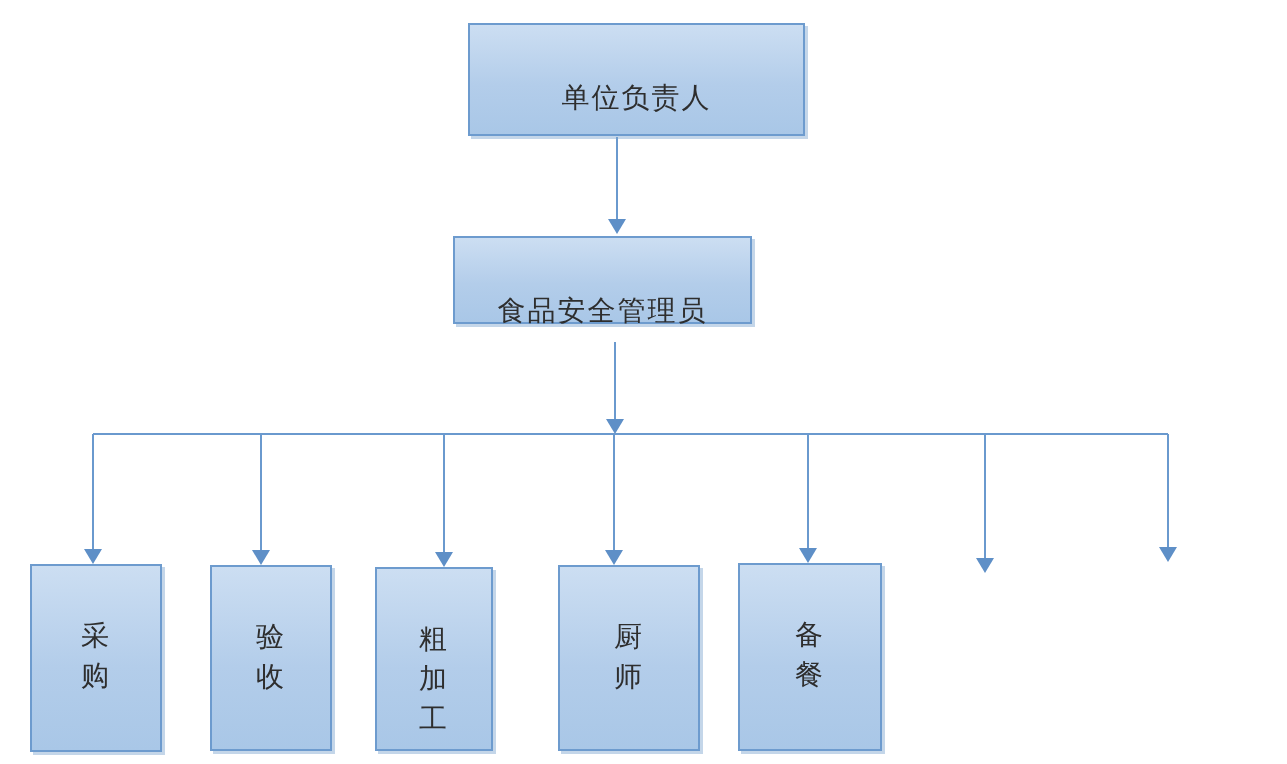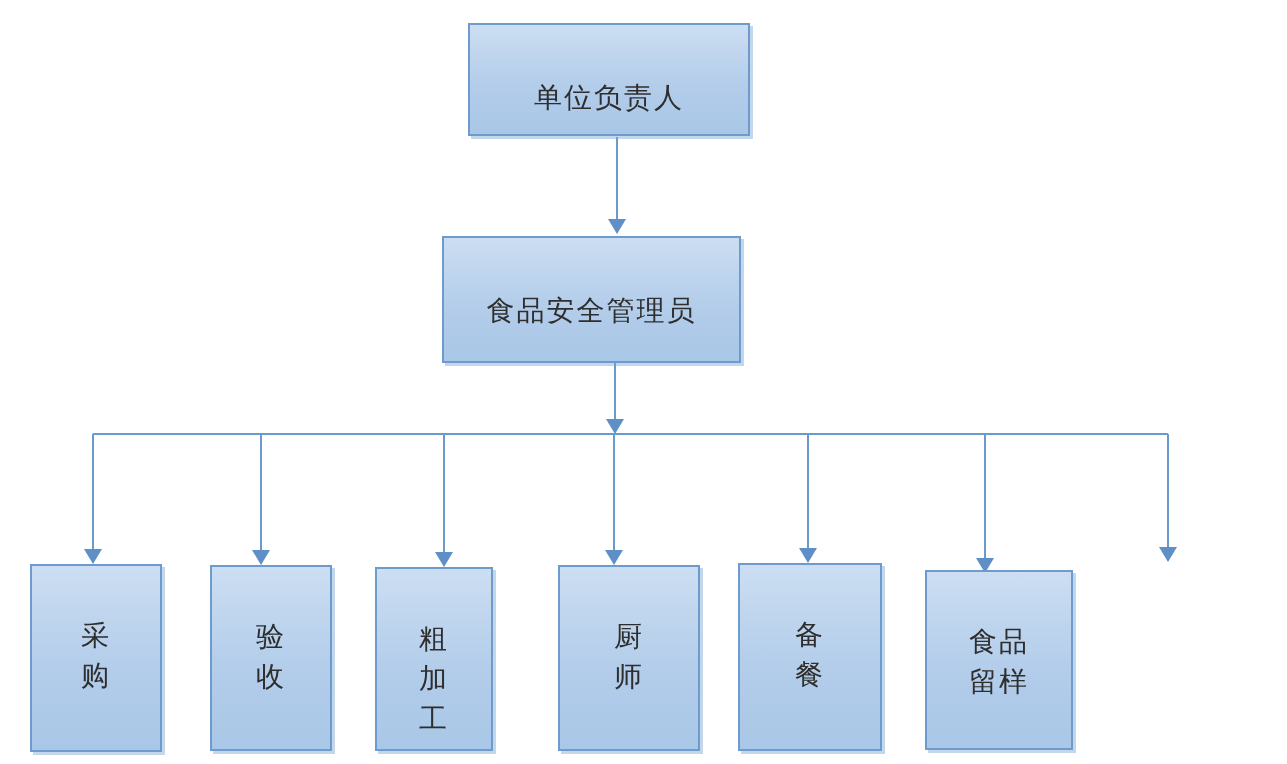--- a/index.html
+++ b/index.html
@@ -40,22 +40,22 @@
     text-align: center;
     white-space: pre-line;
     font-size: 28px;
     line-height: 40px;
     letter-spacing: 2px;
   }
   .node span { display: inline-block; }
   .node.level-top { padding-top: 13px; }
   .node.level-child { padding-top: 10px; }
 
-  .n-root     { left: 468px; top: 23px;  width: 282px; height: 113px; }
-  .n-manager  { left: 442px; top: 236px; width: 299px; height: 127px; }
+  .n-root     { left: 468px; top: 23px;  width: 337px; height: 113px; }
+  .n-manager  { left: 453px; top: 236px; width: 299px; height: 88px; }
   .n-c1 { left: 30px;   top: 564px; width: 132px; height: 188px; }
   .n-c2 { left: 210px;  top: 565px; width: 122px; height: 186px; }
   .n-c3 { left: 375px;  top: 567px; width: 118px; height: 184px; }
   .n-c4 { left: 558px;  top: 565px; width: 142px; height: 186px; }
   .n-c5 { left: 738px;  top: 563px; width: 144px; height: 188px; }
   .n-c6 { left: 925px;  top: 570px; width: 148px; height: 180px; }
   .n-c7 { left: 1110px; top: 563px; width: 143px; height: 184px; }
 </style>
 </head>
 <body>
@@ -121,19 +121,15 @@
   <div class="node level-child n-c4">
     <span>厨
 师</span>
   </div>
 
   <div class="node level-child n-c5">
     <span>备
 餐</span>
   </div>
 
-  <div class="node level-child n-c6">
-    <span>食品
-留样</span>
-  </div>
 
 
 </div>
 
 </body></html>

